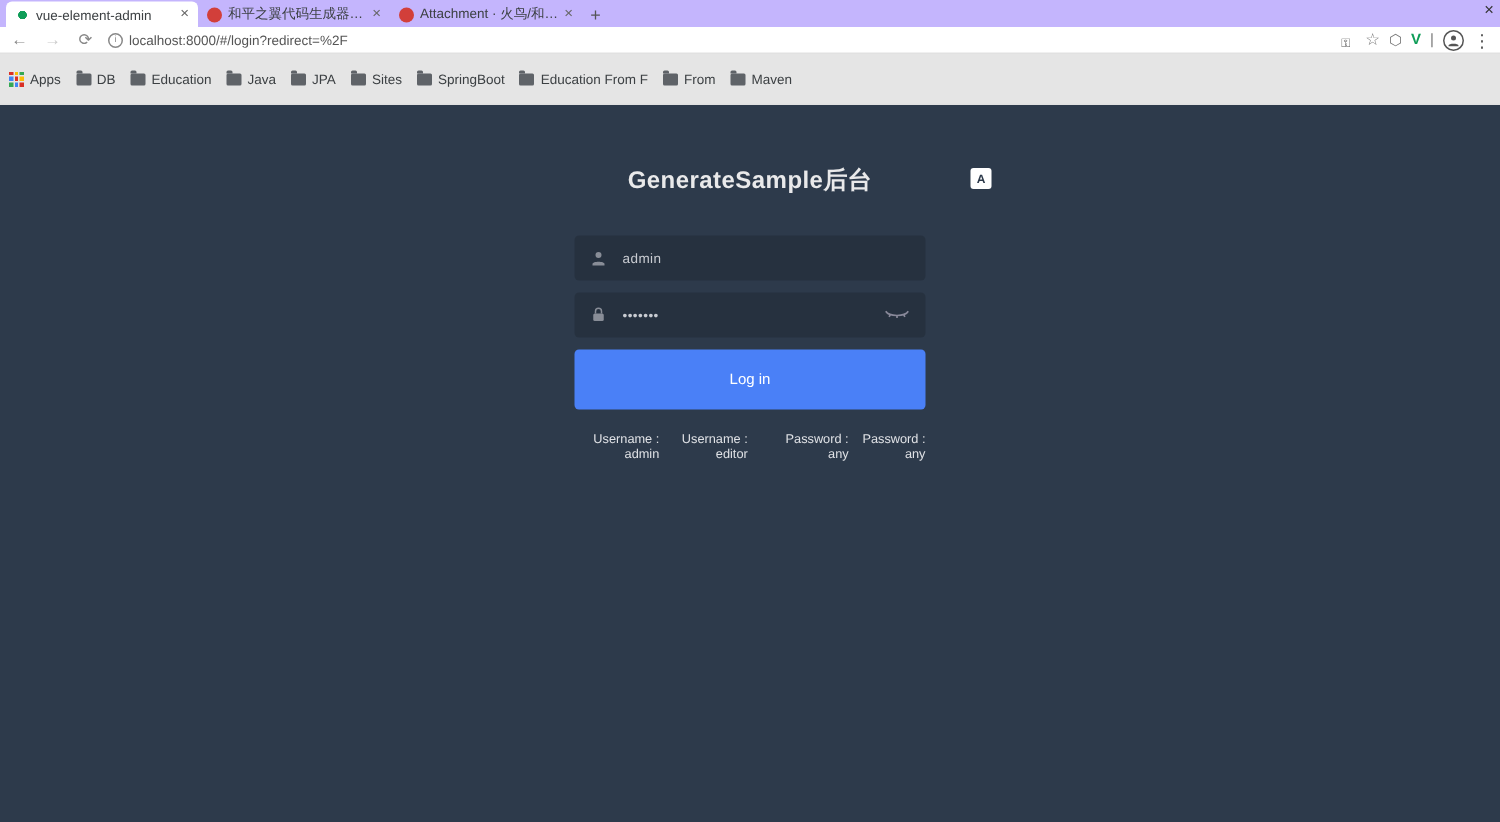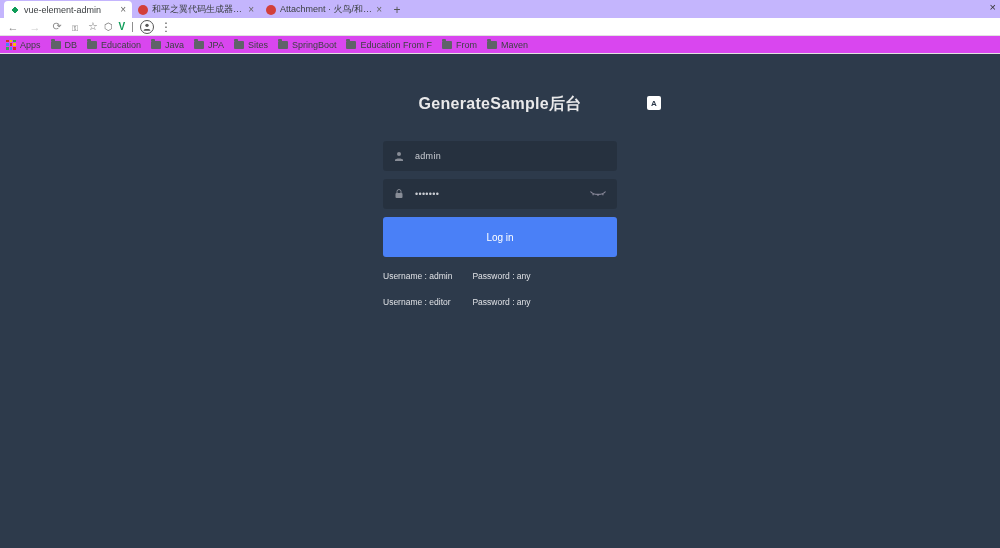--- a/index.html
+++ b/index.html
@@ -24,21 +24,21 @@
     .info-icon { width: 10px; height: 10px; border: 1px solid #888; border-radius: 50%; display: flex; align-items: center; justify-content: center; font-size: 6px; flex-shrink: 0; color:#888;}
     .toolbar-right { display: flex; align-items: center; gap: 6px; }
     .tbr-item { font-size: 10px; color: #777; }
     .tbr-item.green { color: #0f9d58; font-weight: bold; }
     .key-ico { width: 10px; height: 6px; font-size: 8px; color: #555; }
     .star-ico { font-size: 11px; color: #777; }
     .avatar { width: 14px; height: 14px; border-radius: 50%; border: 1px solid #555; display:flex; align-items:center; justify-content:center; }
     .avatar svg { width: 10px; height: 10px; }
     .dots { font-size: 12px; color: #555; }
 
-    .bookmarks { height: 18px; background: #d946ef; display: flex; align-items: center; padding: 0 6px; gap: 10px; border-bottom: 1px solid #e1e1e1; }
+    .bookmarks { height: 34px; background: #e5e5e5; display: flex; align-items: center; padding: 0 6px; gap: 10px; border-bottom: 1px solid #e1e1e1; }
     .bm-item { display: flex; align-items: center; gap: 4px; font-size: 9px; color: #3c4043; cursor: pointer; }
     .apps-grid { width: 10px; height: 10px; display: grid; grid-template: repeat(3,1fr)/repeat(3,1fr); gap: 1px; }
     .apps-grid span:nth-child(1){background:#d93025}.apps-grid span:nth-child(2){background:#fbbc04}.apps-grid span:nth-child(3){background:#34a853}
     .apps-grid span:nth-child(4){background:#4285f4}.apps-grid span:nth-child(5){background:#d93025}.apps-grid span:nth-child(6){background:#fbbc04}
     .apps-grid span:nth-child(7){background:#34a853}.apps-grid span:nth-child(8){background:#4285f4}.apps-grid span:nth-child(9){background:#d93025}
     .folder-icon { width: 10px; height: 8px; background: #5f6368; border-radius: 1px; position: relative; }
     .folder-icon::before { content: ""; position: absolute; top: -2px; left: 0; width: 4px; height: 2px; background: #5f6368; border-radius: 1px 1px 0 0; }
 
     
     .page { height: 494px; background: #2d3a4b; position: relative; }
@@ -46,21 +46,21 @@
     .title-row { display: flex; align-items: center; justify-content: center; position: relative; margin-bottom: 26px; }
     .title { color: #e9e9ea; font-size: 16px; font-weight: 700; letter-spacing: .3px; }
     .lang-btn { position: absolute; right: -44px; top: 2px; width: 14px; height: 14px; background: #fff; border-radius: 2px; display:flex;align-items:center;justify-content:center; font-size:8px; font-weight:bold; color:#2d3a4b; cursor:pointer;}
     .field { background: rgba(0,0,0,.15); border-radius: 3px; height: 30px; display: flex; align-items: center; padding: 0 10px; margin-bottom: 8px; gap: 10px; }
     .field-icon { width: 12px; height: 12px; color: #888d97; flex-shrink: 0; }
     .field input { flex: 1; background: transparent; border: 0; outline: 0; color: #c9ccd2; font-size: 9px; letter-spacing: .3px; }
     .field input::placeholder { color: #889; }
     .eye-icon { width: 18px; color: #889; cursor: pointer; }
     .login-btn { margin-top: 4px; background: #4a80f7; color: #fff; height: 40px; border-radius: 3px; display: flex; align-items: center; justify-content: center; font-size: 10px; cursor: pointer; }
     .hints { margin-top: 14px; display: flex; gap: 20px; }
-    .hints-col { display: flex; flex-direction: column; gap: 16px; }
+    .hints-col { display: flex; flex-direction: row; gap: 4px; text-align: right; }
     .hint { color: #e0e2e6; font-size: 8.5px; }
   </style>
 </head>
 <body>
 
 <div class="tab-strip">
   <div class="tab active">
     <span class="tab-favicon green"></span>
     <span class="tab-title">vue-element-admin</span>
     <span class="tab-close">×</span>
@@ -76,20 +76,24 @@
     <span class="tab-close">×</span>
   </div>
   <div class="new-tab">+</div>
   <span class="window-close">×</span>
 </div>
 
 <div class="toolbar">
   <span class="nav-btn">←</span>
   <span class="nav-btn disabled">→</span>
   <span class="nav-btn">⟳</span>
+  <div class="omnibox">
+    <span class="info-icon">i</span>
+    <span>localhost:8000/#/login?redirect=%2F</span>
+  </div>
   <div class="toolbar-right">
     <span class="key-ico">⚿</span>
     <span class="star-ico">☆</span>
     <span class="tbr-item">⬡</span>
     <span class="tbr-item green">V</span>
     <span class="tbr-item">|</span>
     <span class="avatar">
       <svg viewBox="0 0 24 24" fill="#555">
           <circle cx="12" cy="8" r="4"></circle>
           <path d="M4 20c0-4 16-4 16 0v1H4z"></path>

